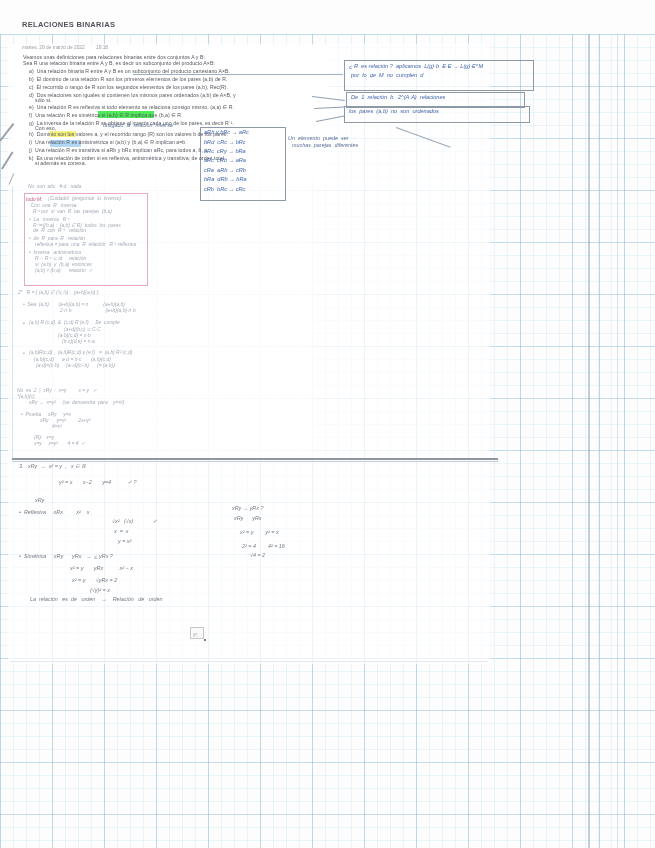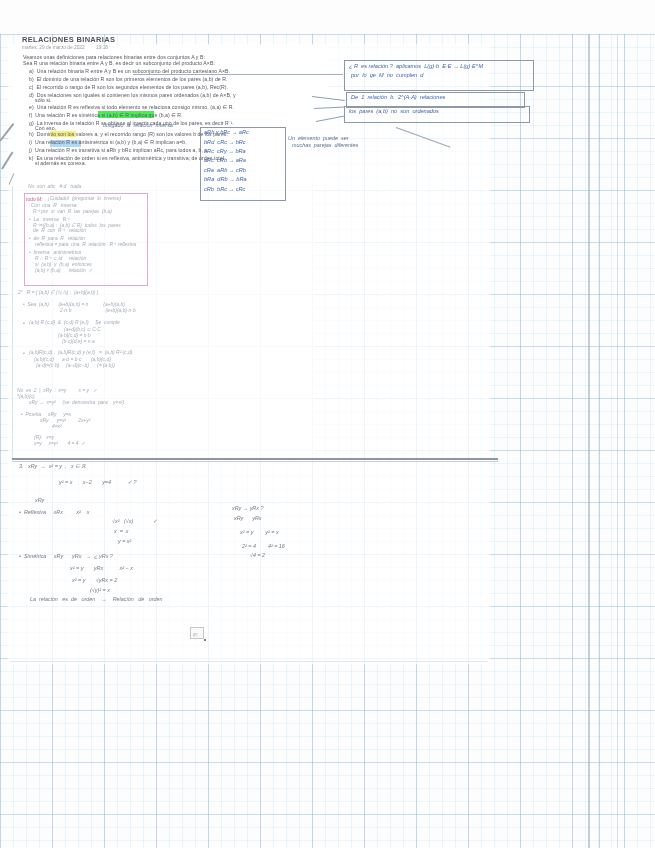--- a/index.html
+++ b/index.html
@@ -15,21 +15,21 @@
   .vline{position:absolute;top:34px;height:814px;width:1px;z-index:0;}
   .vl1{left:588px;width:2px;background:rgba(150,165,190,0.55);}
   .vl2{left:599px;background:rgba(150,165,190,0.50);}
   .vl3{left:617px;background:rgba(160,175,198,0.38);}
   
   .wash{position:absolute;z-index:1;}
   .scan-wash{left:8px;top:44px;width:482px;height:620px;background:rgba(255,255,255,0.72);}
   .print-wash{left:12px;top:46px;width:316px;height:136px;background:rgba(255,255,255,0.9);}
   .mid-wash{left:12px;top:182px;width:302px;height:276px;background:rgba(255,255,255,0.55);}
   
-  .title{position:absolute;left:22px;top:35px;font-size:7.5px;font-weight:bold;
+  .title{position:absolute;left:22px;top:20px;font-size:7.5px;font-weight:bold;
          color:#52525a;letter-spacing:0.3px;z-index:3;}
   .dateline{position:absolute;left:22px;top:45px;font-size:4.8px;color:#9a9aa2;z-index:3;}
   .timeval{position:absolute;left:96px;top:45px;font-size:4.8px;color:#9a9aa2;z-index:3;}
   
   .ln{position:absolute;white-space:pre;z-index:3;line-height:1;}
   .print{font-size:5.2px;color:#56575f;letter-spacing:0.05px;filter:blur(0.28px);}
   .ink_blue{font-size:5.6px;color:#3f63aa;font-style:italic;filter:blur(0.2px);}
   .note_blue{font-size:5.4px;color:#5b6f92;font-style:italic;filter:blur(0.25px);}
   .pencil{font-size:4.9px;color:#a4aab4;font-style:italic;filter:blur(0.3px);}
   .pencil_dark{font-size:5.4px;color:#747983;font-style:italic;filter:blur(0.25px);}

